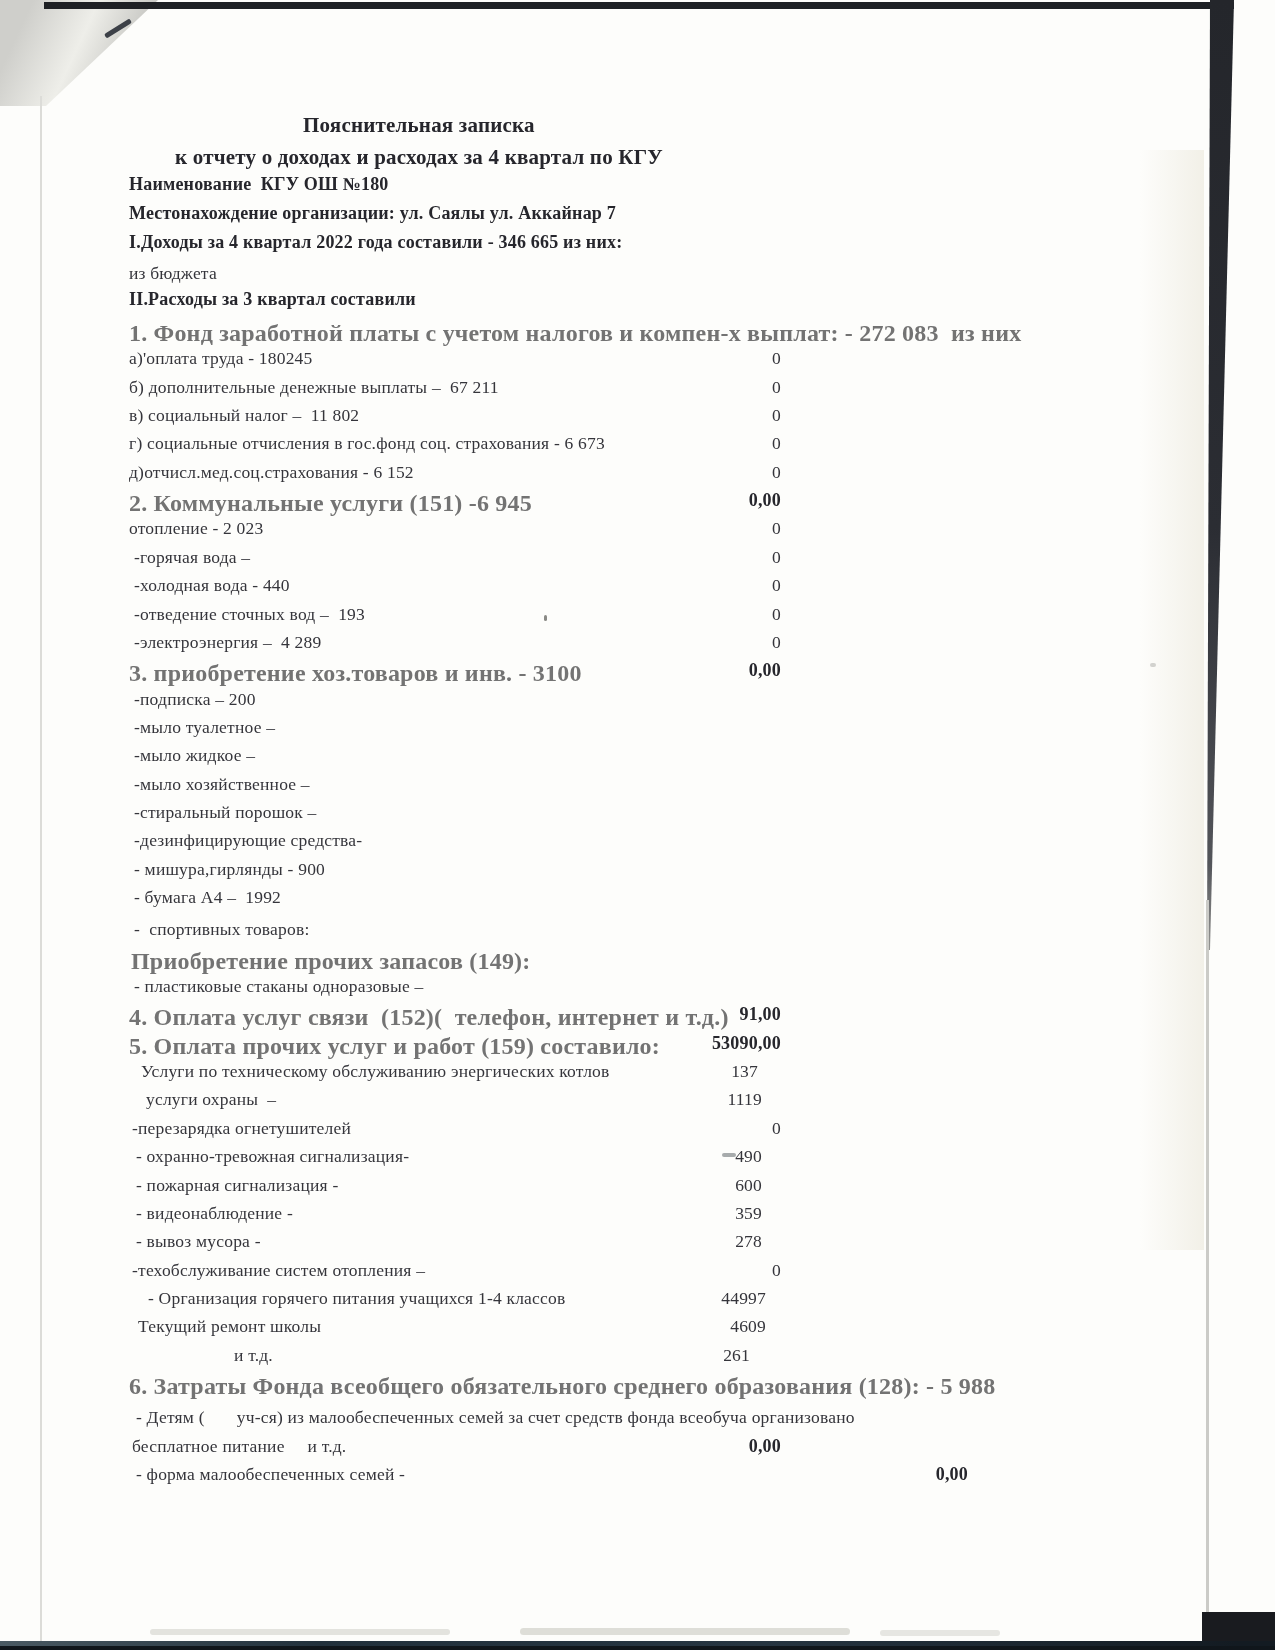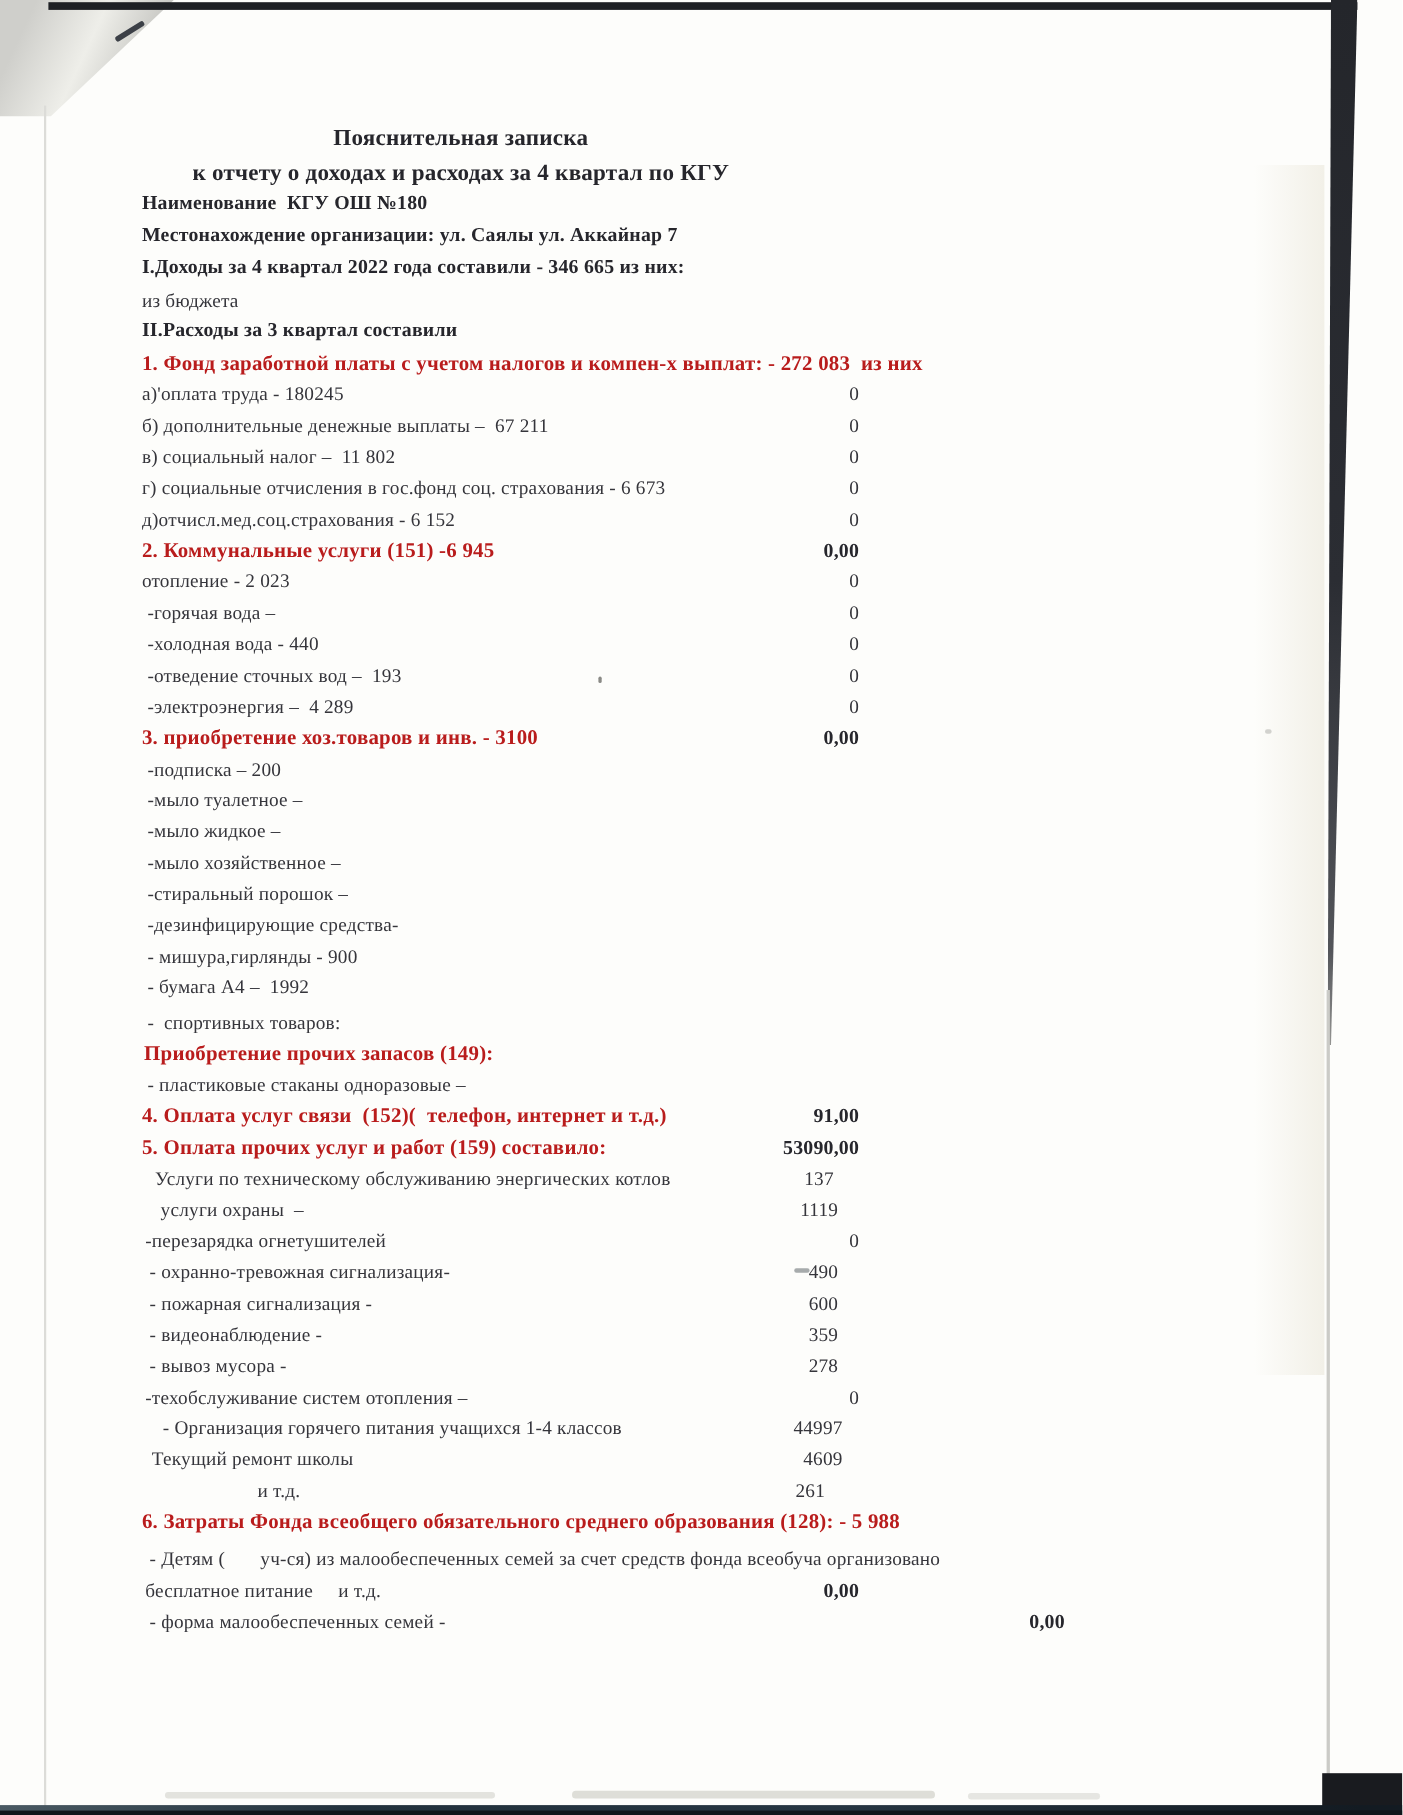--- a/index.html
+++ b/index.html
@@ -33,21 +33,21 @@
   .dot-artifact{position:absolute;left:544px;top:615px;width:3px;height:6px;background:#8a8a86;border-radius:2px;}
   .dot-faint{position:absolute;left:1150px;top:663px;width:6px;height:4px;background:rgba(150,150,146,.4);border-radius:2px;}
   
   .title{position:absolute;font-weight:bold;color:#26262c;font-size:21px;white-space:pre;}
   .t1{left:303px;top:113px;}
   .t2{left:175px;top:145px;}
   .hline{position:absolute;left:129px;font-size:17.5px;white-space:pre;}
   .hline.b{font-weight:bold;color:#26262c;font-size:18px;}
   .row{position:absolute;left:0;width:1275px;height:29px;}
   .lbl{position:absolute;top:0;font-size:17.5px;white-space:pre;}
-  .lbl.b{font-weight:bold;color:#b91c1c;font-size:19px;}
+  .lbl.b{font-weight:bold;color:#737373;font-size:24px;}
   .val{position:absolute;top:0;font-size:17.5px;white-space:pre;}
   .val.b{font-weight:bold;color:#26262c;font-size:18px;}
 </style>
 </head>
 <body>
 
 <div class="canvas">
 
   <div class="corner-fold"></div>
   <div class="top-edge"></div>

